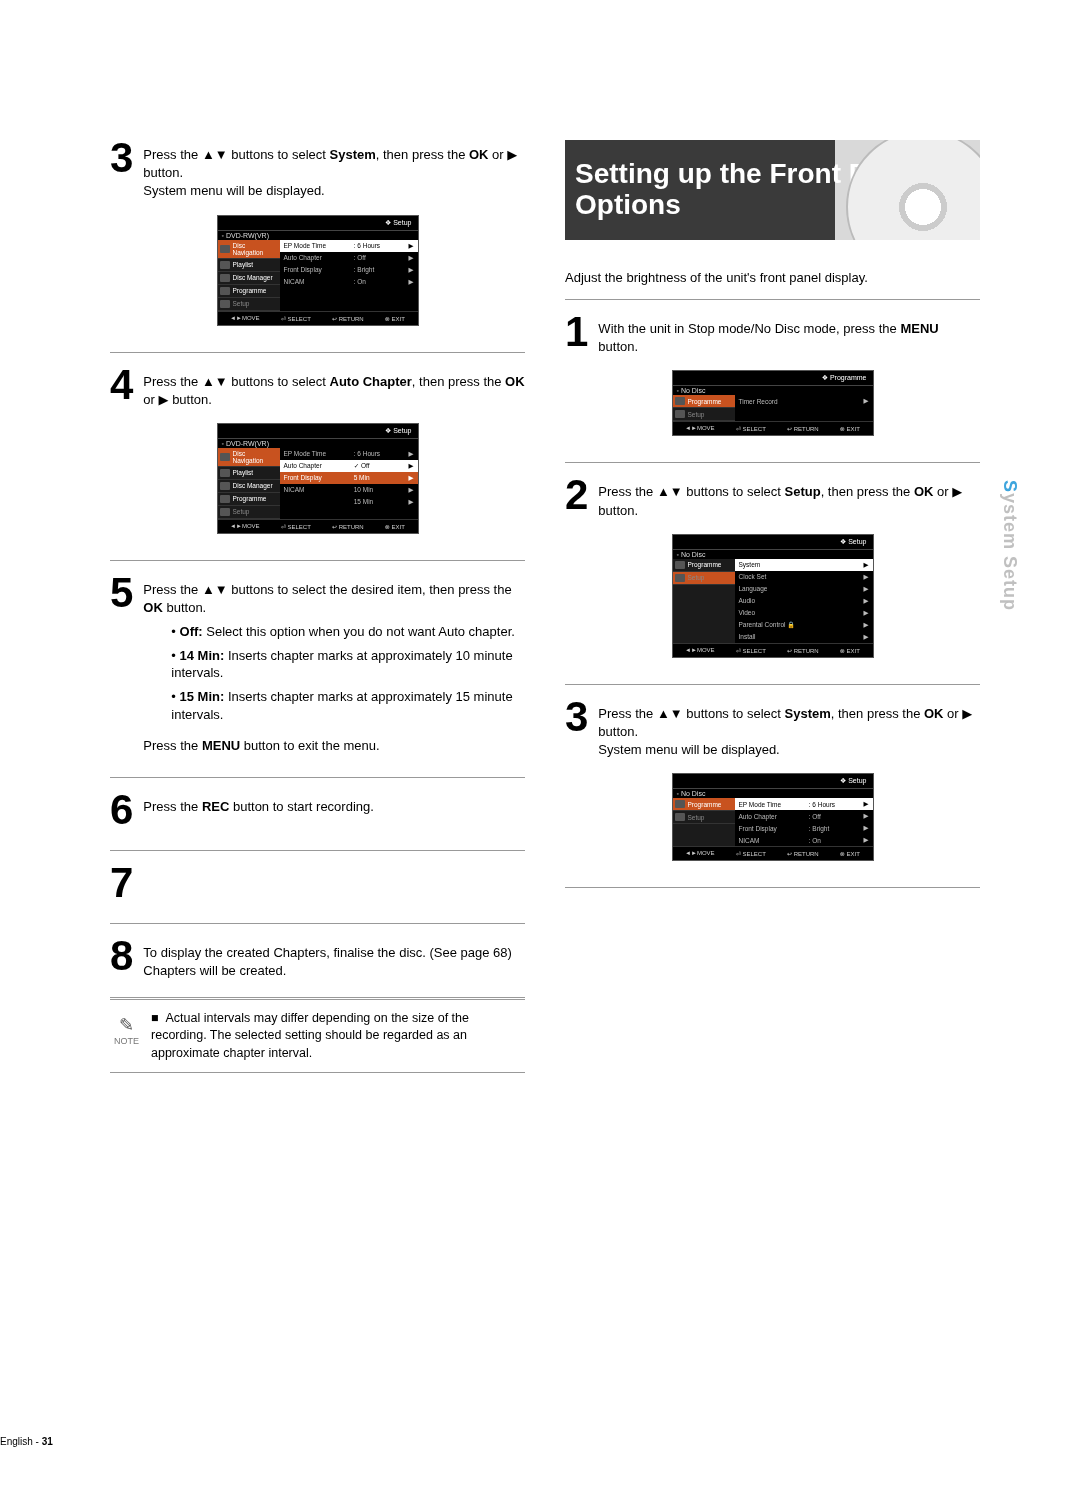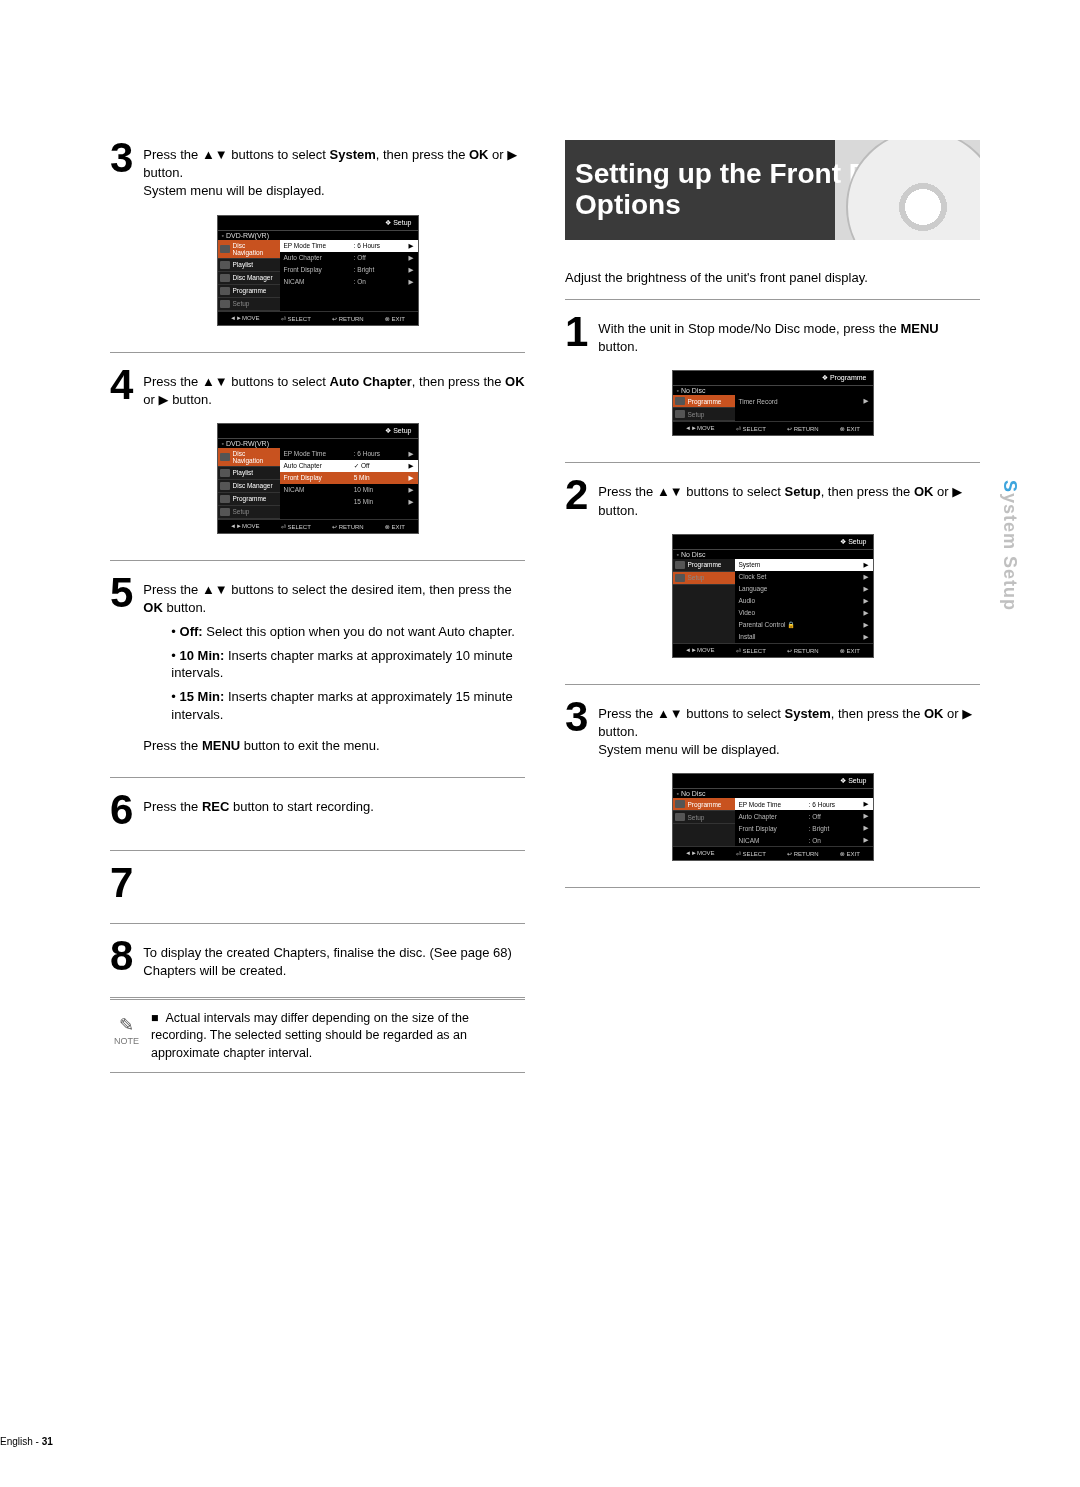--- a/index.html
+++ b/index.html
@@ -330,21 +330,21 @@
       </div>
 
     <hr class="sep">
 
     <div class="step">
       <div class="stepnum">5</div>
       <div class="steptext">
         <span>Press the ▲▼ buttons to select the desired item, then press the </span><b>OK</b><span> button.</span>
         <ul class="opts" id="opts5">
             <li><b>Off:</b><span> Select this option when you do not want Auto chapter.</span></li>
-            <li><b>10 Min:</b><span> Inserts chapter marks at approximately 10 minute intervals.</span></li>
+            <li><b>14 Min:</b><span> Inserts chapter marks at approximately 10 minute intervals.</span></li>
             <li><b>15 Min:</b><span> Inserts chapter marks at approximately 15 minute intervals.</span></li>
           </ul>
         <span>Press the </span><b>MENU</b><span> button to exit the menu.</span>
       </div>
     </div>
 
     <hr class="sep">
 
     <div class="step">
       <div class="stepnum">6</div>

